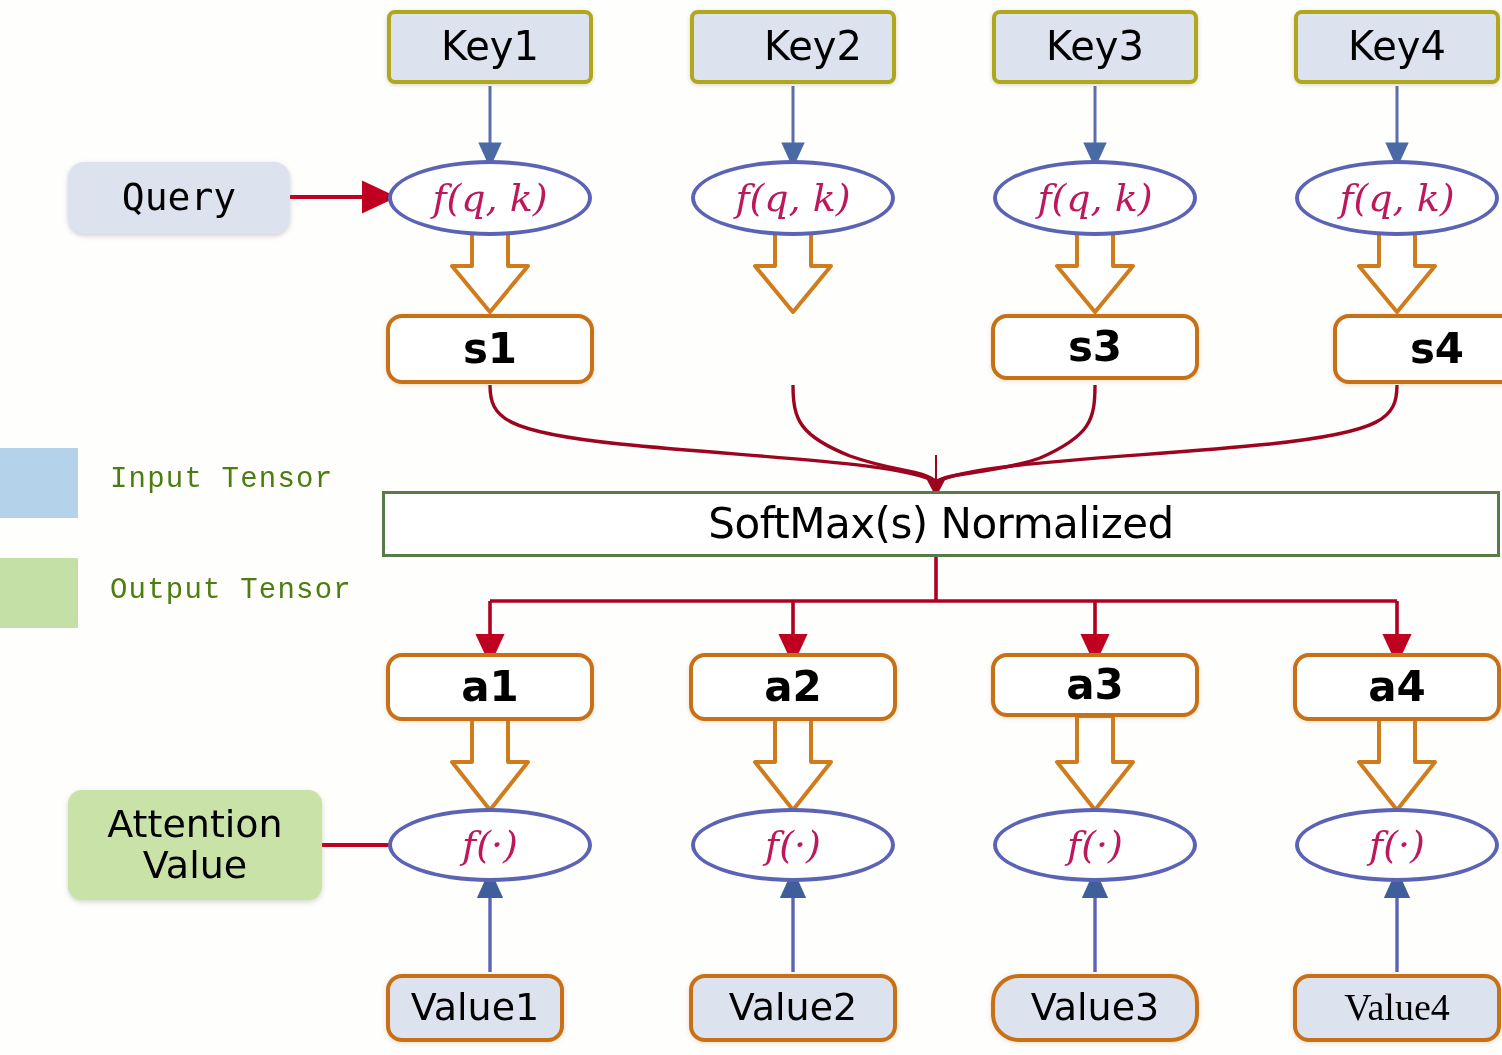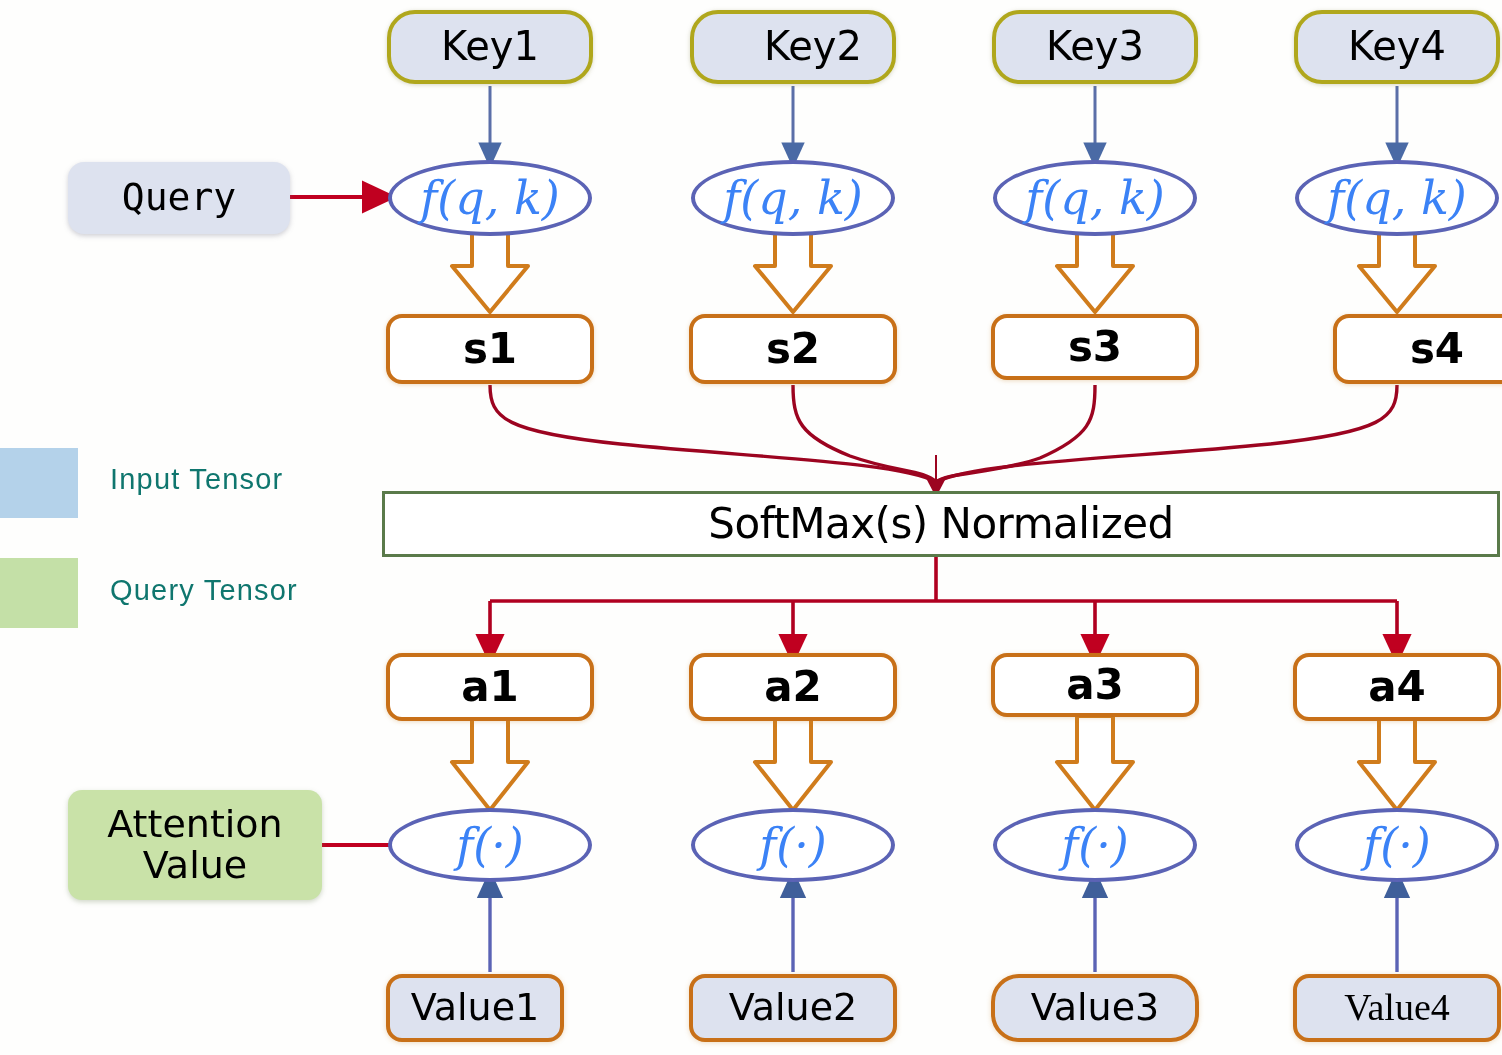--- a/index.html
+++ b/index.html
@@ -31,21 +31,21 @@
     align-items: center;
     justify-content: center;
     text-align: center;
     color: #000000;
     line-height: 1.08;
     white-space: pre-line;
   }
   .key-box {
     background: #dde2ef;
     border: 4px solid #b0a71c;
-    border-radius: 28px;
+    border-radius: 8px;
     font-size: 40px;
     font-family: "DejaVu Sans", sans-serif;
     box-shadow: 0 1px 4px rgba(140,140,90,0.35);
   }
   .query-box {
     background: #dde2ef;
     border: none;
     border-radius: 16px;
     font-size: 38px;
     font-family: "DejaVu Sans Mono", monospace;
@@ -88,36 +88,36 @@
     position: absolute;
     box-sizing: border-box;
     display: flex;
     align-items: center;
     justify-content: center;
     background: #ffffff;
     border: 4px solid #5b63b5;
     border-radius: 50%;
     font-family: "DejaVu Serif", serif;
     font-style: italic;
-    font-size: 46px;
-    color: #3b82f6;
+    font-size: 38px;
+    color: #be185d;
   }
   .ellipse-node .fn { display: inline-block; }
   
   .legend-swatch {
     position: absolute;
     box-sizing: border-box;
   }
   .legend-swatch.blue  { background: #b4d2ea; }
   .legend-swatch.green { background: #c4e0a7; }
   .legend-label {
     position: absolute;
-    color: #0f766e;
+    color: #4d7c0f;
     font-size: 29px;
-    font-family: Liberation Sans, sans-serif;
+    font-family: Liberation Mono, monospace;
     letter-spacing: 1.2px;
     white-space: nowrap;
   }
 </style>
 </head>
 <body>
 
 <div id="canvas">
 
   <svg class="layer" viewBox="0 0 1502 1055">
@@ -204,21 +204,20 @@
     <span class="fn">f(q, k)</span>
   </div>
   <div class="ellipse-node" style="left:993px;  top:160px; width:204px; height:76px;">
     <span class="fn">f(q, k)</span>
   </div>
   <div class="ellipse-node" style="left:1295px; top:160px; width:204px; height:76px;">
     <span class="fn">f(q, k)</span>
   </div>
 
   <div class="node score-box" style="left:386px;  top:314px; width:208px; height:70px;">s1</div>
-  <div class="node score-box" style="left:689px;  top:314px; width:208px; height:70px;">s2</div>
   <div class="node score-box" style="left:991px;  top:314px; width:208px; height:66px;">s3</div>
   <div class="node score-box" style="left:1293px; top:314px; width:208px; height:70px;margin-left:40px;">s4</div>
 
   <div class="node softmax-box" style="left:382px; top:491px; width:1118px; height:66px;">SoftMax(s) Normalized</div>
 
   <div class="node score-box" style="left:386px;  top:653px; width:208px; height:68px;">a1</div>
   <div class="node score-box" style="left:689px;  top:653px; width:208px; height:68px;">a2</div>
   <div class="node score-box" style="left:991px;  top:653px; width:208px; height:64px;">a3</div>
   <div class="node score-box" style="left:1293px; top:653px; width:208px; height:68px;">a4</div>
 
@@ -240,15 +239,15 @@
 
   <div class="node value-box" style="left:386px;  top:974px; width:178px; height:68px;">Value1</div>
   <div class="node value-box" style="left:689px;  top:974px; width:208px; height:68px;">Value2</div>
   <div class="node value-box" style="left:991px;  top:974px; width:208px; height:68px;border-radius:28px;">Value3</div>
   <div class="node value-box" style="left:1293px; top:974px; width:208px; height:68px;font-family:Liberation Serif, serif;">Value4</div>
 
   <div class="legend-swatch blue" style="left:0px; top:448px; width:78px; height:70px;"></div>
   <div class="legend-label" style="left:110px; top:463px;">Input Tensor</div>
 
   <div class="legend-swatch green" style="left:0px; top:558px; width:78px; height:70px;"></div>
-  <div class="legend-label" style="left:110px; top:574px;">Query Tensor</div>
+  <div class="legend-label" style="left:110px; top:574px;">Output Tensor</div>
 
 </div>
 
 </body></html>

